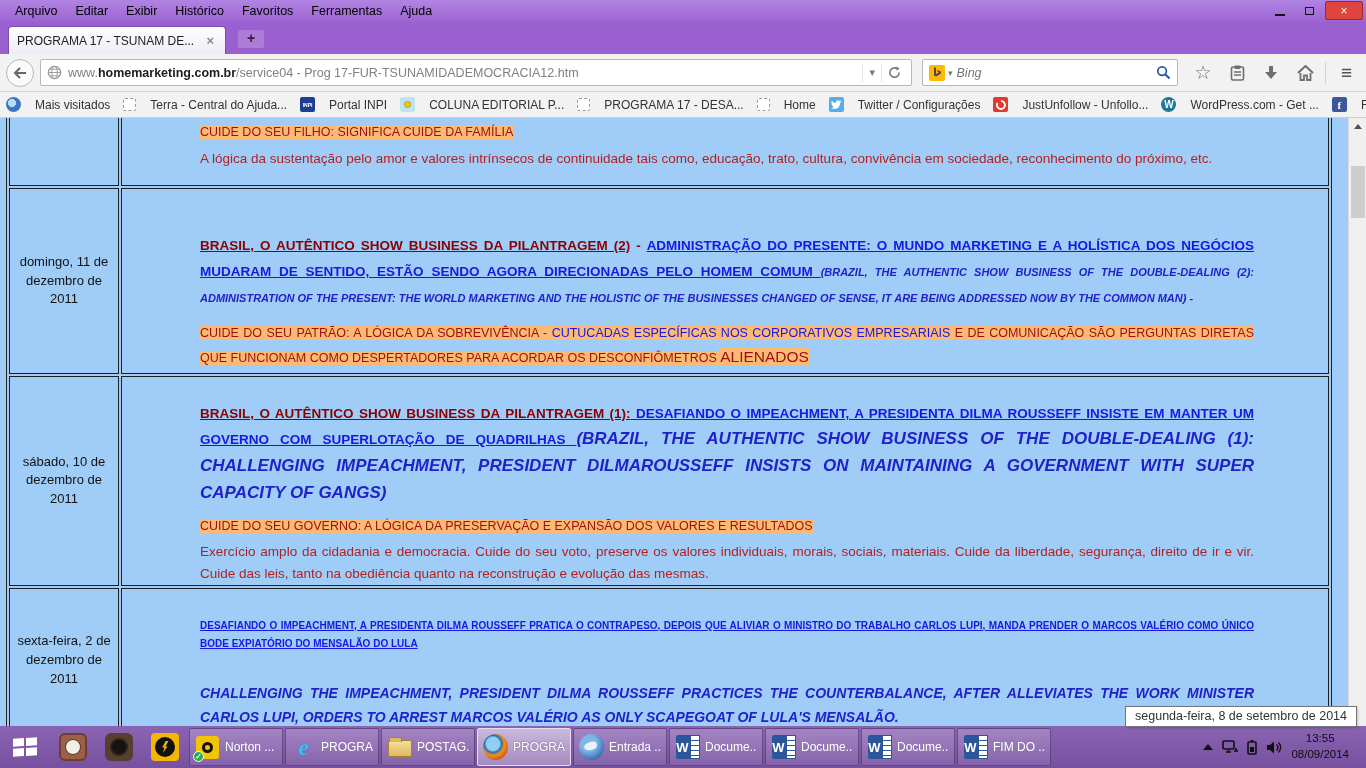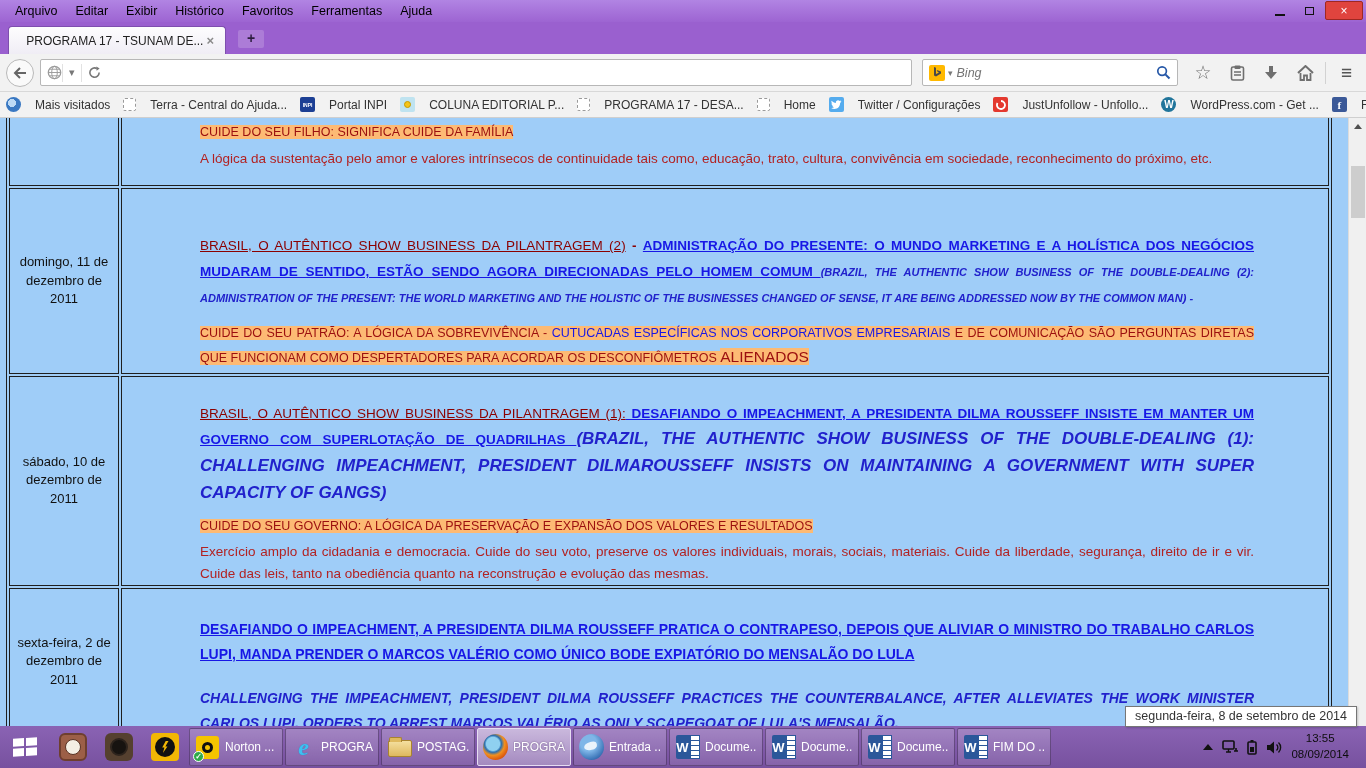--- a/index.html
+++ b/index.html
@@ -11,21 +11,21 @@
     background:linear-gradient(#b184e3,#9d64d2); display:flex; align-items:center; padding-left:6px; z-index:5; }
   .menu-item { font-size:12.5px; color:#000; padding:2px 9px; cursor:default; }
   .win-controls { position:absolute; right:3px; top:1px; display:flex; gap:1px; height:19px; }
   .win-btn { width:29px; height:19px; display:flex; align-items:center; justify-content:center; color:#111; font-size:11px; }
   .win-btn.close { width:38px; background:#e0443e; border:1px solid #9e2722; border-radius:2px; color:#fff; font-size:12px; }
   .glyph-min { width:10px; height:2px; background:#111; margin-top:8px; }
   .glyph-max { width:9px; height:8px; border:1.5px solid #111; }
 
   .tabbar { position:absolute; top:22px; left:0; right:0; height:32px; background:#9a60cf; z-index:5; }
   .tab { position:absolute; left:8px; top:4px; width:218px; height:28px; background:linear-gradient(#fdfdfe,#f0edf5);
-    border:1px solid #7e4fae; border-bottom:none; border-radius:4px 4px 0 0; display:flex; align-items:center; padding:8px 8px;text-align:right; }
+    border:1px solid #7e4fae; border-bottom:none; border-radius:4px 4px 0 0; display:flex; align-items:center; padding:8px 8px; }
   .tab-title { font-size:12px; color:#222; white-space:nowrap; overflow:hidden; flex:1; }
   .tab-close { color:#8a8a8a; font-size:13px; font-weight:bold; padding:0 3px; }
   .newtab-btn { position:absolute; left:238px; top:8px; width:26px; height:18px; border-radius:2px;
     background:rgba(255,255,255,.18); color:#2c1d3e; font-size:14px; font-weight:bold; text-align:center; line-height:17px; }
 
   .navbar { position:absolute; top:54px; left:0; right:0; height:38px; background:#f2f2f2;
     border-bottom:1px solid #d8d8d8; display:flex; align-items:center; z-index:5; }
   .back-btn { width:28px; height:28px; border-radius:50%; border:1px solid #b9b9b9; background:#fafafa;
     margin-left:6px; display:flex; align-items:center; justify-content:center; }
   .urlbar { width:872px; height:27px; margin-left:6px; background:#fff; border:1px solid #b7b7b7; border-radius:2px;
@@ -73,31 +73,31 @@
   .r1 .body-cell { padding-top:6px; }
   .r2 .body-cell { padding-top:44px; }
   .r3 .body-cell { padding-top:26px; }
   .r4 .body-cell { padding-top:28px; }
 
   .mark { background:#fdba74; }
   .mark-line { font-size:12.5px; color:#9b0f0f; line-height:1.55; }
   .red-par { font-size:13.5px; color:#b22222; text-align:justify; line-height:1.95; margin-top:2px; }
   .red-par-tight { line-height:1.62; margin-top:3px; }
   .title-par { text-align:justify; line-height:1.92; margin-bottom:9px; font-size:13.5px; }
-  .t-red { color:#8b0000; font-weight:normal; text-decoration:underline; }
+  .t-red { color:#8b0000; font-weight:bold; text-decoration:underline; }
   .t-sep { color:#8b0000; font-weight:bold; }
   .t-blue { color:#1717e6; font-weight:600; text-decoration:underline; }
   .t-en-small { color:#2121cc; font-style:italic; font-weight:600; font-size:11px; }
   .t-en-big { color:#2121cc; font-style:italic; font-weight:600; font-size:17px; }
   .r3 .title-par { line-height:1.6; margin-bottom:7px; }
   .mark-par { text-align:justify; line-height:1.55; }
   .m-red { color:#9b0f0f; font-size:12.5px; }
   .m-blue { color:#1717e6; font-size:12.5px; }
   .m-big { color:#9b0f0f; font-size:15.5px; }
-  .link-par { font-size:14px; line-height:1.8; text-align:justify; margin-bottom:19px; }
+  .link-par { font-size:10px; line-height:1.8; text-align:justify; margin-bottom:28px; }
   .link-par span { color:#1717e6; font-weight:600; text-decoration:underline; }
   .en-par { font-size:14px; color:#2121cc; font-style:italic; font-weight:600; text-align:justify; line-height:1.75; }
 
   
   .scrollbar { position:absolute; top:118px; right:0; bottom:0; width:18px; background:#f0f0f0; border-left:1px solid #dcdcdc; z-index:6; }
   .sb-up { height:17px; display:flex; align-items:center; justify-content:center; }
   .sb-up i { width:0; height:0; border-left:4px solid transparent; border-right:4px solid transparent; border-bottom:5px solid #505050; }
   .sb-thumb { position:absolute; top:48px; left:2px; width:14px; height:52px; background:#cdcdcd; }
 
   
@@ -179,20 +179,23 @@
     <svg width="14" height="12" viewBox="0 0 14 12">
       <path d="M7 1 L2 6 L7 11 M2 6 H13" stroke="#666" stroke-width="2" fill="none"></path>
     </svg>
   </div>
   <div class="urlbar">
     <svg width="15" height="15" viewBox="0 0 16 16">
       <circle cx="8" cy="8" r="6.6" fill="none" stroke="#9a9a9a" stroke-width="1.4"></circle>
       <ellipse cx="8" cy="8" rx="3" ry="6.6" fill="none" stroke="#9a9a9a" stroke-width="1"></ellipse>
       <path d="M1.5 8 H14.5 M2.6 4.5 H13.4 M2.6 11.5 H13.4" stroke="#9a9a9a" stroke-width="1" fill="none"></path>
     </svg>
+    <div class="url-text">
+      <span class="url-www">www.</span><span class="url-domain">homemarketing.com.br</span><span class="url-path">/service04 - Prog 17-FUR-TSUNAMIDADEMOCRACIA12.htm</span>
+    </div>
     <div class="url-btn">▾</div>
     <div class="url-btn">
       <svg width="13" height="13" viewBox="0 0 14 14">
         <path d="M12 7 A5 5 0 1 1 9.5 2.7" stroke="#777" stroke-width="1.7" fill="none"></path>
         <path d="M9 0.5 L12.5 2.8 L9.2 5.2 Z" fill="#777"></path>
       </svg>
     </div>
   </div>
   <div class="searchbox">
     <div class="bing-chip">

